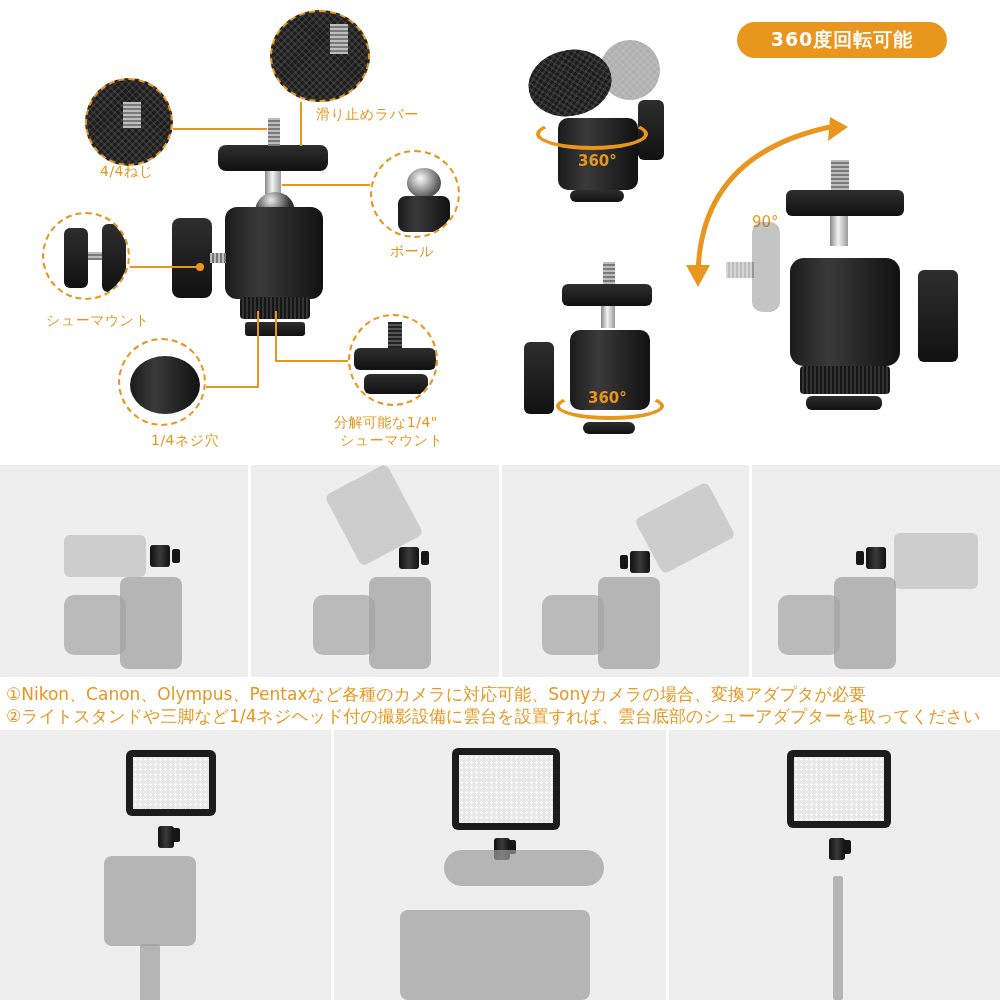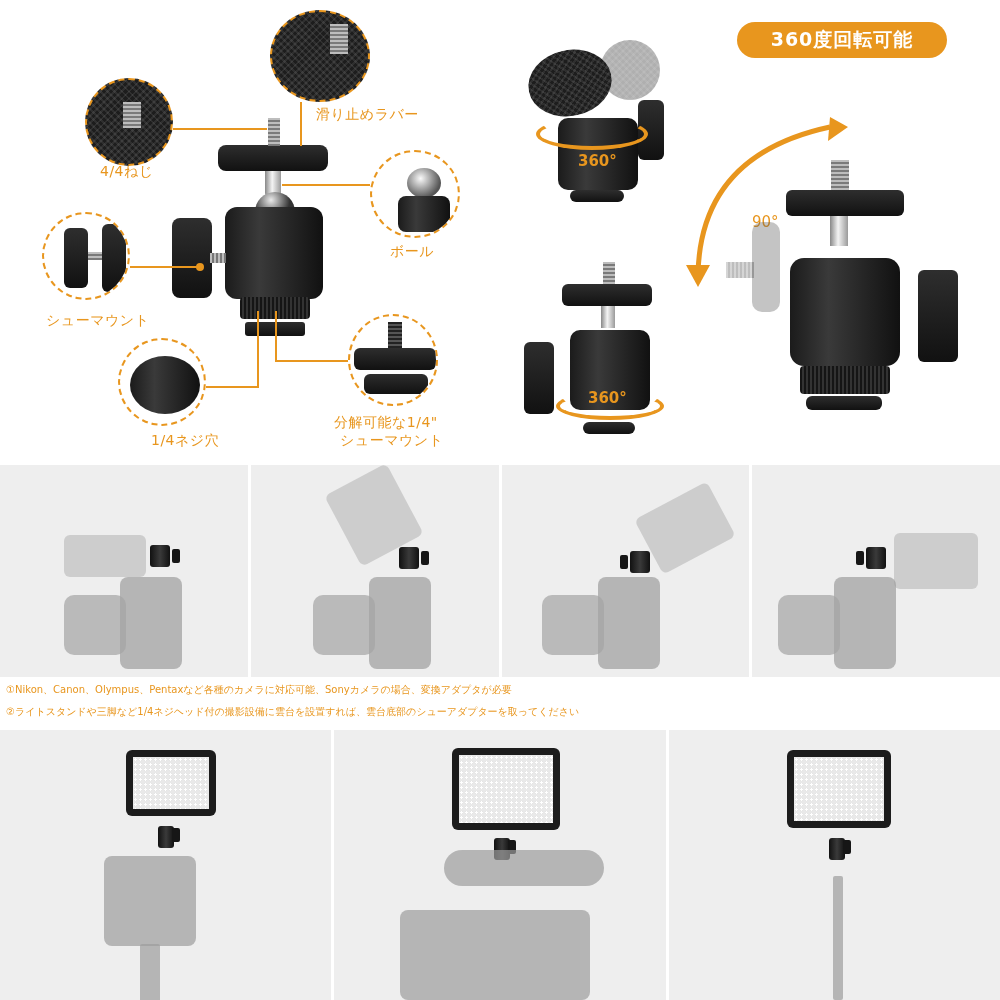--- a/index.html
+++ b/index.html
@@ -25,21 +25,21 @@
           background: #E8961E; color: #fff; font-size: 19px; font-weight: bold; display: flex;
           align-items: center; justify-content: center; letter-spacing: 1px; }
   .deg-label { position: absolute; font-size: 15px; color: #E8961E; font-weight: bold; }
 
   
   .grid4 { position: absolute; left: 0; top: 465px; width: 1000px; height: 212px; display: flex; gap: 3px; background: #fff; }
   .grid4 .cell { flex: 1; background: #eeeeee; position: relative; overflow: hidden; }
   .grid3 { position: absolute; left: 0; top: 730px; width: 1000px; height: 270px; display: flex; gap: 3px; background: #fff; }
   .grid3 .cell { flex: 1; background: #eeeeee; position: relative; overflow: hidden; }
 
-  .note { position: absolute; left: 6px; font-size: 10px; color: #E8961E; white-space: nowrap; }
+  .note { position: absolute; left: 6px; font-size: 17px; color: #E8961E; white-space: nowrap; }
 
   
   .cam-body { position: absolute; background: #9d9d9d; border-radius: 8px; opacity: .7; }
   .cam-lens { position: absolute; background: #a4a4a4; border-radius: 10px; opacity: .7; }
   .light-panel { position: absolute; background: #b8b8b8; border-radius: 6px; opacity: .6; }
   .mini-head { position: absolute; width: 20px; height: 22px; background: linear-gradient(90deg,#111,#3a3a3a,#111); border-radius: 3px; }
   .mini-knob { position: absolute; width: 8px; height: 14px; background: #161616; border-radius: 2px; }
   .led { position: absolute; background: #1c1c1c; border-radius: 6px; padding: 7px; }
   .led .panel { width: 100%; height: 100%;
     background-color: #e9e9e9;

